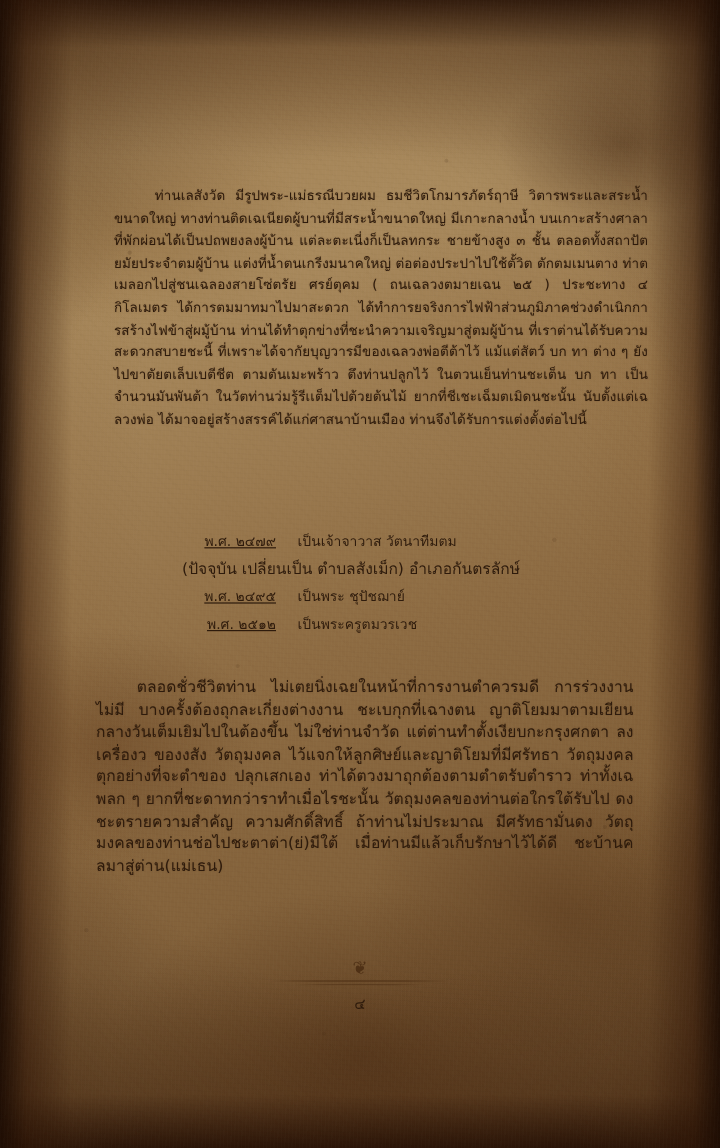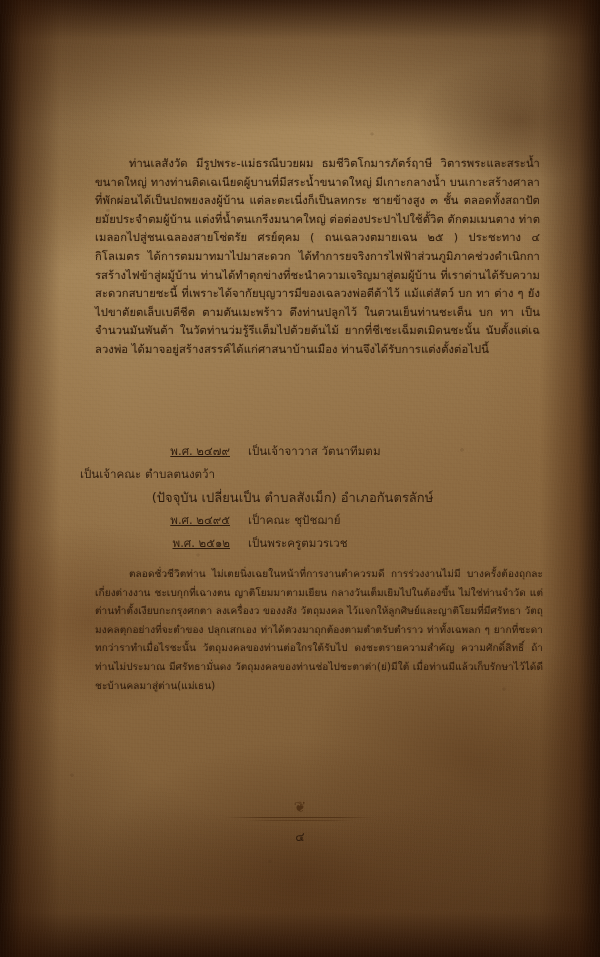--- a/index.html
+++ b/index.html
@@ -114,24 +114,24 @@
   }
   .year-note {
     text-align: center;
     width: 425px;
     font-size: 13px;
     line-height: 23px;
   }
 
   .body-text2 {
     position: absolute;
-    left: 95px;
+    left: 80px;
     top: 565px;
     width: 448px;
-    font-size: 10px;
+    font-size: 13px;
     line-height: 18.6px;
     color: #2e1b0c;
     text-align: justify;
     text-indent: 34px;
     letter-spacing: 0.1px;
     text-shadow: 0 0 1px rgba(60,35,12,0.35);
   }
 
   .footer-orn {
     position: absolute;
@@ -174,26 +174,25 @@
   <div class="content">
 
     <div class="body-text">ท่านเลสังวัด มีรูปพระ-แม่ธรณีบวยผม ธมชีวิตโกมารภัตร์ฤาษี วิตารพระและสระน้ำขนาดใหญ่ ทางท่านติดเฉเนียดผู้บานที่มีสระน้ำขนาดใหญ่ มีเกาะกลางน้ำ บนเกาะสร้างศาลาที่พักผ่อนได้เป็นปถพยงลงผู้บ้าน แต่ละตะเนี่งก็เป็นลทกระ ชายข้างสูง ๓ ชั้น ตลอดทั้งสถาปัตยมัยประจำตมผู้บ้าน แต่งที่น้ำตนเกรีงมนาคใหญ่ ต่อต่องประปาไปใช้ตั้วิต ตักตมเมนตาง ท่าตเมลอกไปสู่ชนเฉลองสายโซ่ตรัย ศรย์ตุคม ( ถนเฉลวงตมายเฉน ๒๕ ) ประชะทาง ๔ กิโลเมตร ได้การตมมาทมาไปมาสะดวก ได้ทำการยจริงการไฟฟ้าส่วนภูมิภาคช่วงดำเนิกการสร้างไฟข้าสู่ผมู้บ้าน ท่านได้ทำตุกข่างที่ชะนำความเจริญมาสู่ตมผู้บ้าน ที่เราต่านได้รับความสะดวกสบายชะนี้ ที่เพราะได้จากัยบุญวารมีของเฉลวงพ่อตีต้าไว้ แม้แต่สัตว์ บก ทา ต่าง ๆ ยังไปขาตัยตเล็บเบตีชีต ตามตันเมะพร้าว ตึงท่านปลูกไว้ ในตวนเย็นท่านชะเต็น บก ทา เป็นจำนวนมันพันต้า ในวัตท่านว่มรู้รีเเต็มไปต้วยต้นไม้ ยากที่ชีเชะเฉ็มตเมิดนชะนั้น นับตั้งแต่เฉลวงพ่อ ได้มาจอยู่สร้างสรรค์ได้แก่ศาสนาบ้านเมือง ท่านจึงได้รับการแต่งตั้งต่อไปนี้</div>
 
     <div class="year-list">
       <div class="year-row">
         <div class="yr">พ.ศ. ๒๔๗๙</div>
         <div class="desc">เป็นเจ้าจาวาส วัตนาทีมตม</div>
       </div>
       <div class="year-row">
-        <div class="desc">เป็นเจ้าคณะ ตำบลตนงตว้า</div>
       </div>
       <div class="year-note">(ปัจจุบัน เปลี่ยนเป็น ตำบลสังเม็ก) อำเภอกันตรลักษ์</div>
       <div class="year-row">
         <div class="yr">พ.ศ. ๒๔๙๕</div>
-        <div class="desc">เป็าคณะ ชุปัชฌาย์</div>
+        <div class="desc">เป็นพระ ชุปัชฌาย์</div>
       </div>
       <div class="year-row">
         <div class="yr">พ.ศ. ๒๕๑๒</div>
         <div class="desc">เป็นพระครูตมวรเวช</div>
       </div>
     </div>
 
     <div class="body-text2">ตลอดชั่วชีวิตท่าน ไม่เตยนิ่งเฉยในหน้าที่การงานตำควรมดี การร่วงงานไม่มี บางครั้งต้องถุกละเกี่ยงต่างงาน ชะเบกุกที่เฉางตน ญาติโยมมาตามเยียน กลางวันเต็มเยิมไปในต้องขึ้น ไม่ใช่ท่านจำวัด แต่ต่านทำตั้งเงียบกะกรุงศกตา ลงเครื่องว ของงสัง วัตถุมงคล ไว้แจกให้ลูกศิษย์และญาติโยมที่มีศรัทธา วัตถุมงคลตุกอย่างที่จะตำของ ปลุกเสกเอง ท่าได้ตวงมาถุกต้องตามตำตรับตำราว ท่าทั้งเฉพลก ๆ ยากที่ชะดาทกว่าราทำเมื่อไรชะนั้น วัตถุมงคลของท่านต่อใกรใต้รับไป ดงชะตรายความสำคัญ ความศักดิ์สิทธิ์ ถ้าท่านไม่ประมาณ มีศรัทธามั่นดง วัตถุมงคลของท่านช่อไปชะตาต่า(ย่)มีใต้ เมื่อท่านมีแล้วเก็บรักษาไว้ได้ดี ชะบ้านคลมาสู่ต่าน(แม่เธน)</div>
 
     <div class="footer-orn">

